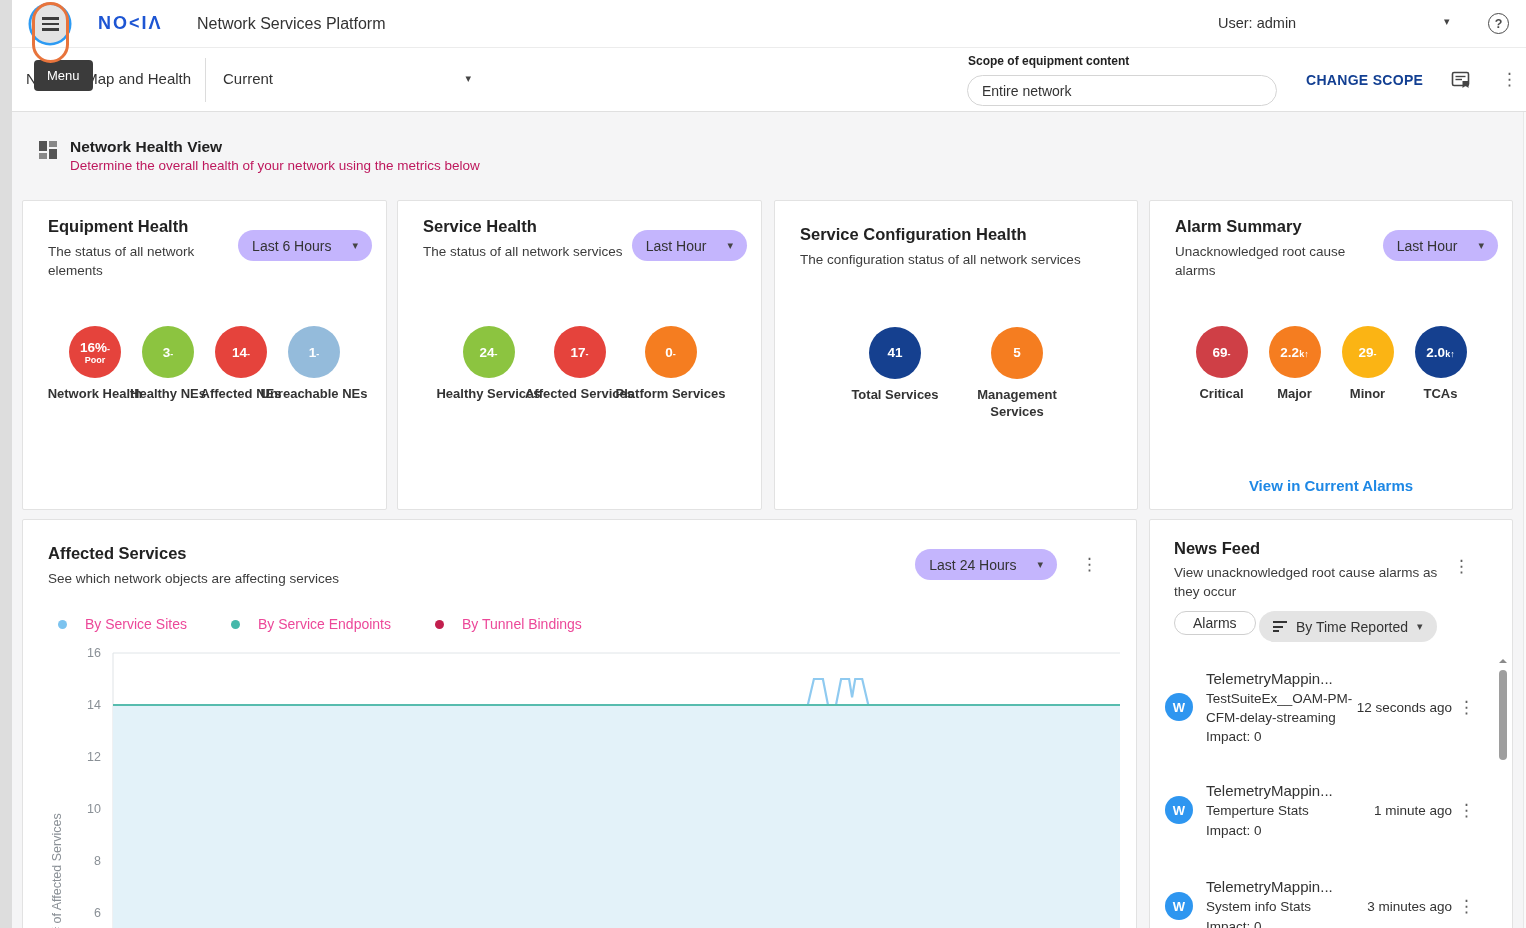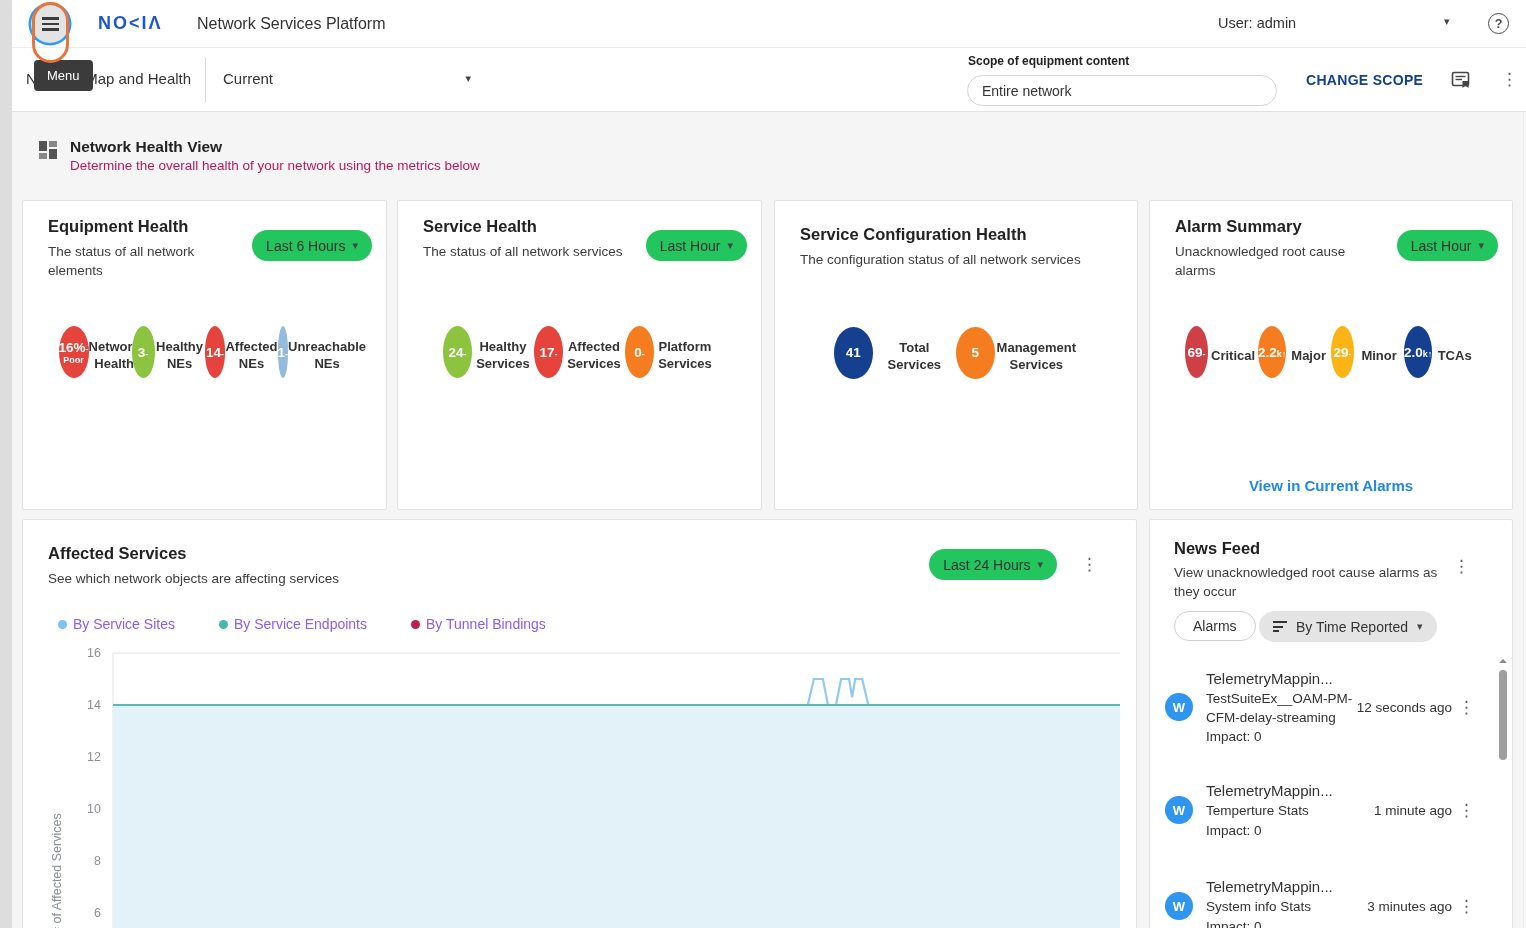--- a/index.html
+++ b/index.html
@@ -38,46 +38,46 @@
   
   .section-head { position:absolute; left:27px; top:138px; z-index:1; }
   .section-icon { position:absolute; left:0; top:3px; width:18px; height:18px; }
   .section-title { position:absolute; left:31px; top:0; font-size:15.5px; font-weight:bold; white-space:nowrap; color:#222; }
   .section-sub { position:absolute; left:31px; top:20px; font-size:13.5px; white-space:nowrap; color:#be185d; }
 
   
   .card { position:absolute; background:#fff; border:1px solid #e2e2e2; border-radius:2px; }
   .card-title { position:absolute; left:25px; top:16px; font-size:16.5px; font-weight:bold; color:#222; white-space:nowrap; }
   .card-sub { position:absolute; left:25px; top:42px; font-size:13.5px; color:#3c3c3c; line-height:1.4; }
-  .range-pill { position:absolute; top:29px; right:14px; height:31px; background:#22c55e; border-radius:16px;
-      display:flex; align-items:center; gap:7px; padding:0 14px; font-size:14px; color:#333; cursor:pointer; white-space:nowrap; }
+  .range-pill { position:absolute; top:29px; right:14px; height:31px; background:#c4b5fd; border-radius:16px;
+      display:flex; align-items:center; gap:21px; padding:0 14px; font-size:14px; color:#333; cursor:pointer; white-space:nowrap; }
   .metric-row { position:absolute; left:0; right:0; top:125px; display:flex; justify-content:center; }
-  .metric { display:flex; flex-direction:row; align-items:center; }
+  .metric { display:flex; flex-direction:column; align-items:center; }
   .metric.w73 { width:73px; } .metric.w91 { width:91px; } .metric.w122 { width:122px; }
   .circle { width:52px; height:52px; border-radius:50%; display:flex; flex-direction:column; align-items:center; justify-content:center; color:#fff; }
   .circle .num { font-size:13.5px; font-weight:bold; line-height:1.05; white-space:nowrap; }
   .circle .unit { font-size:9px; font-weight:bold; }
   .circle .trend { font-size:9px; font-weight:bold; }
   .circle .subtext { font-size:9px; font-weight:bold; line-height:1.1; }
   .mlabel { margin-top:8px; width:112px; text-align:center; font-size:13px; font-weight:bold; color:#333; line-height:1.3; }
   .card-link { position:absolute; left:0; right:0; top:276px; text-align:center; font-size:15px; font-weight:bold; color:#1e88e5; cursor:pointer; }
 
   
   .legend { position:absolute; left:35px; top:96px; display:flex; gap:44px; }
-  .legend-item { display:flex; align-items:center; gap:6px; font-size:14px; color:#8b5cf6; cursor:pointer; }
+  .legend-item { display:flex; align-items:center; gap:18px; font-size:14px; color:#ec4899; cursor:pointer; }
   .legend-dot { width:9px; height:9px; border-radius:50%; }
   .chart-dots { position:absolute; right:38px; top:36px; }
   .chart-pill { right:79px; top:29px; }
   #chart-svg { position:absolute; left:50px; top:126px; pointer-events:none; }
   .y-axis-label { position:absolute; left:38px; top:934px; transform:rotate(-90deg); transform-origin:0 0;
       font-size:12.5px; color:#8a9096; white-space:nowrap; z-index:1; }
 
   
   .news-dots { position:absolute; right:42px; top:38px; }
-  .filter-pill { position:absolute; left:24px; top:91px; height:30px; border:1px solid #cfcfcf; border-radius:16px; background:#fff;
+  .filter-pill { position:absolute; left:24px; top:91px; height:24px; border:1px solid #cfcfcf; border-radius:16px; background:#fff;
       display:flex; align-items:center; padding:0 18px; font-size:14px; color:#333; cursor:pointer; }
   .sort-pill { position:absolute; left:109px; top:91px; height:31px; background:#e4e4e4; border-radius:16px;
       display:flex; align-items:center; gap:9px; padding:0 14px; font-size:14px; color:#333; cursor:pointer; }
   .sort-icon { display:flex; flex-direction:column; gap:2.5px; }
   .sort-icon span { display:block; height:2px; background:#333; }
   .sort-icon span:nth-child(1){ width:14px; } .sort-icon span:nth-child(2){ width:10px; } .sort-icon span:nth-child(3){ width:6px; }
   .news-item { position:absolute; left:0; right:0; display:flex; align-items:center; padding-left:15px; }
   .avatar { width:28px; height:28px; border-radius:50%; background:#2e96f0; color:#fff; font-size:13px; font-weight:bold;
       display:flex; align-items:center; justify-content:center; flex-shrink:0; }
   .news-text { margin-left:13px; width:158px; font-size:13.5px; color:#333; line-height:1.42; }

